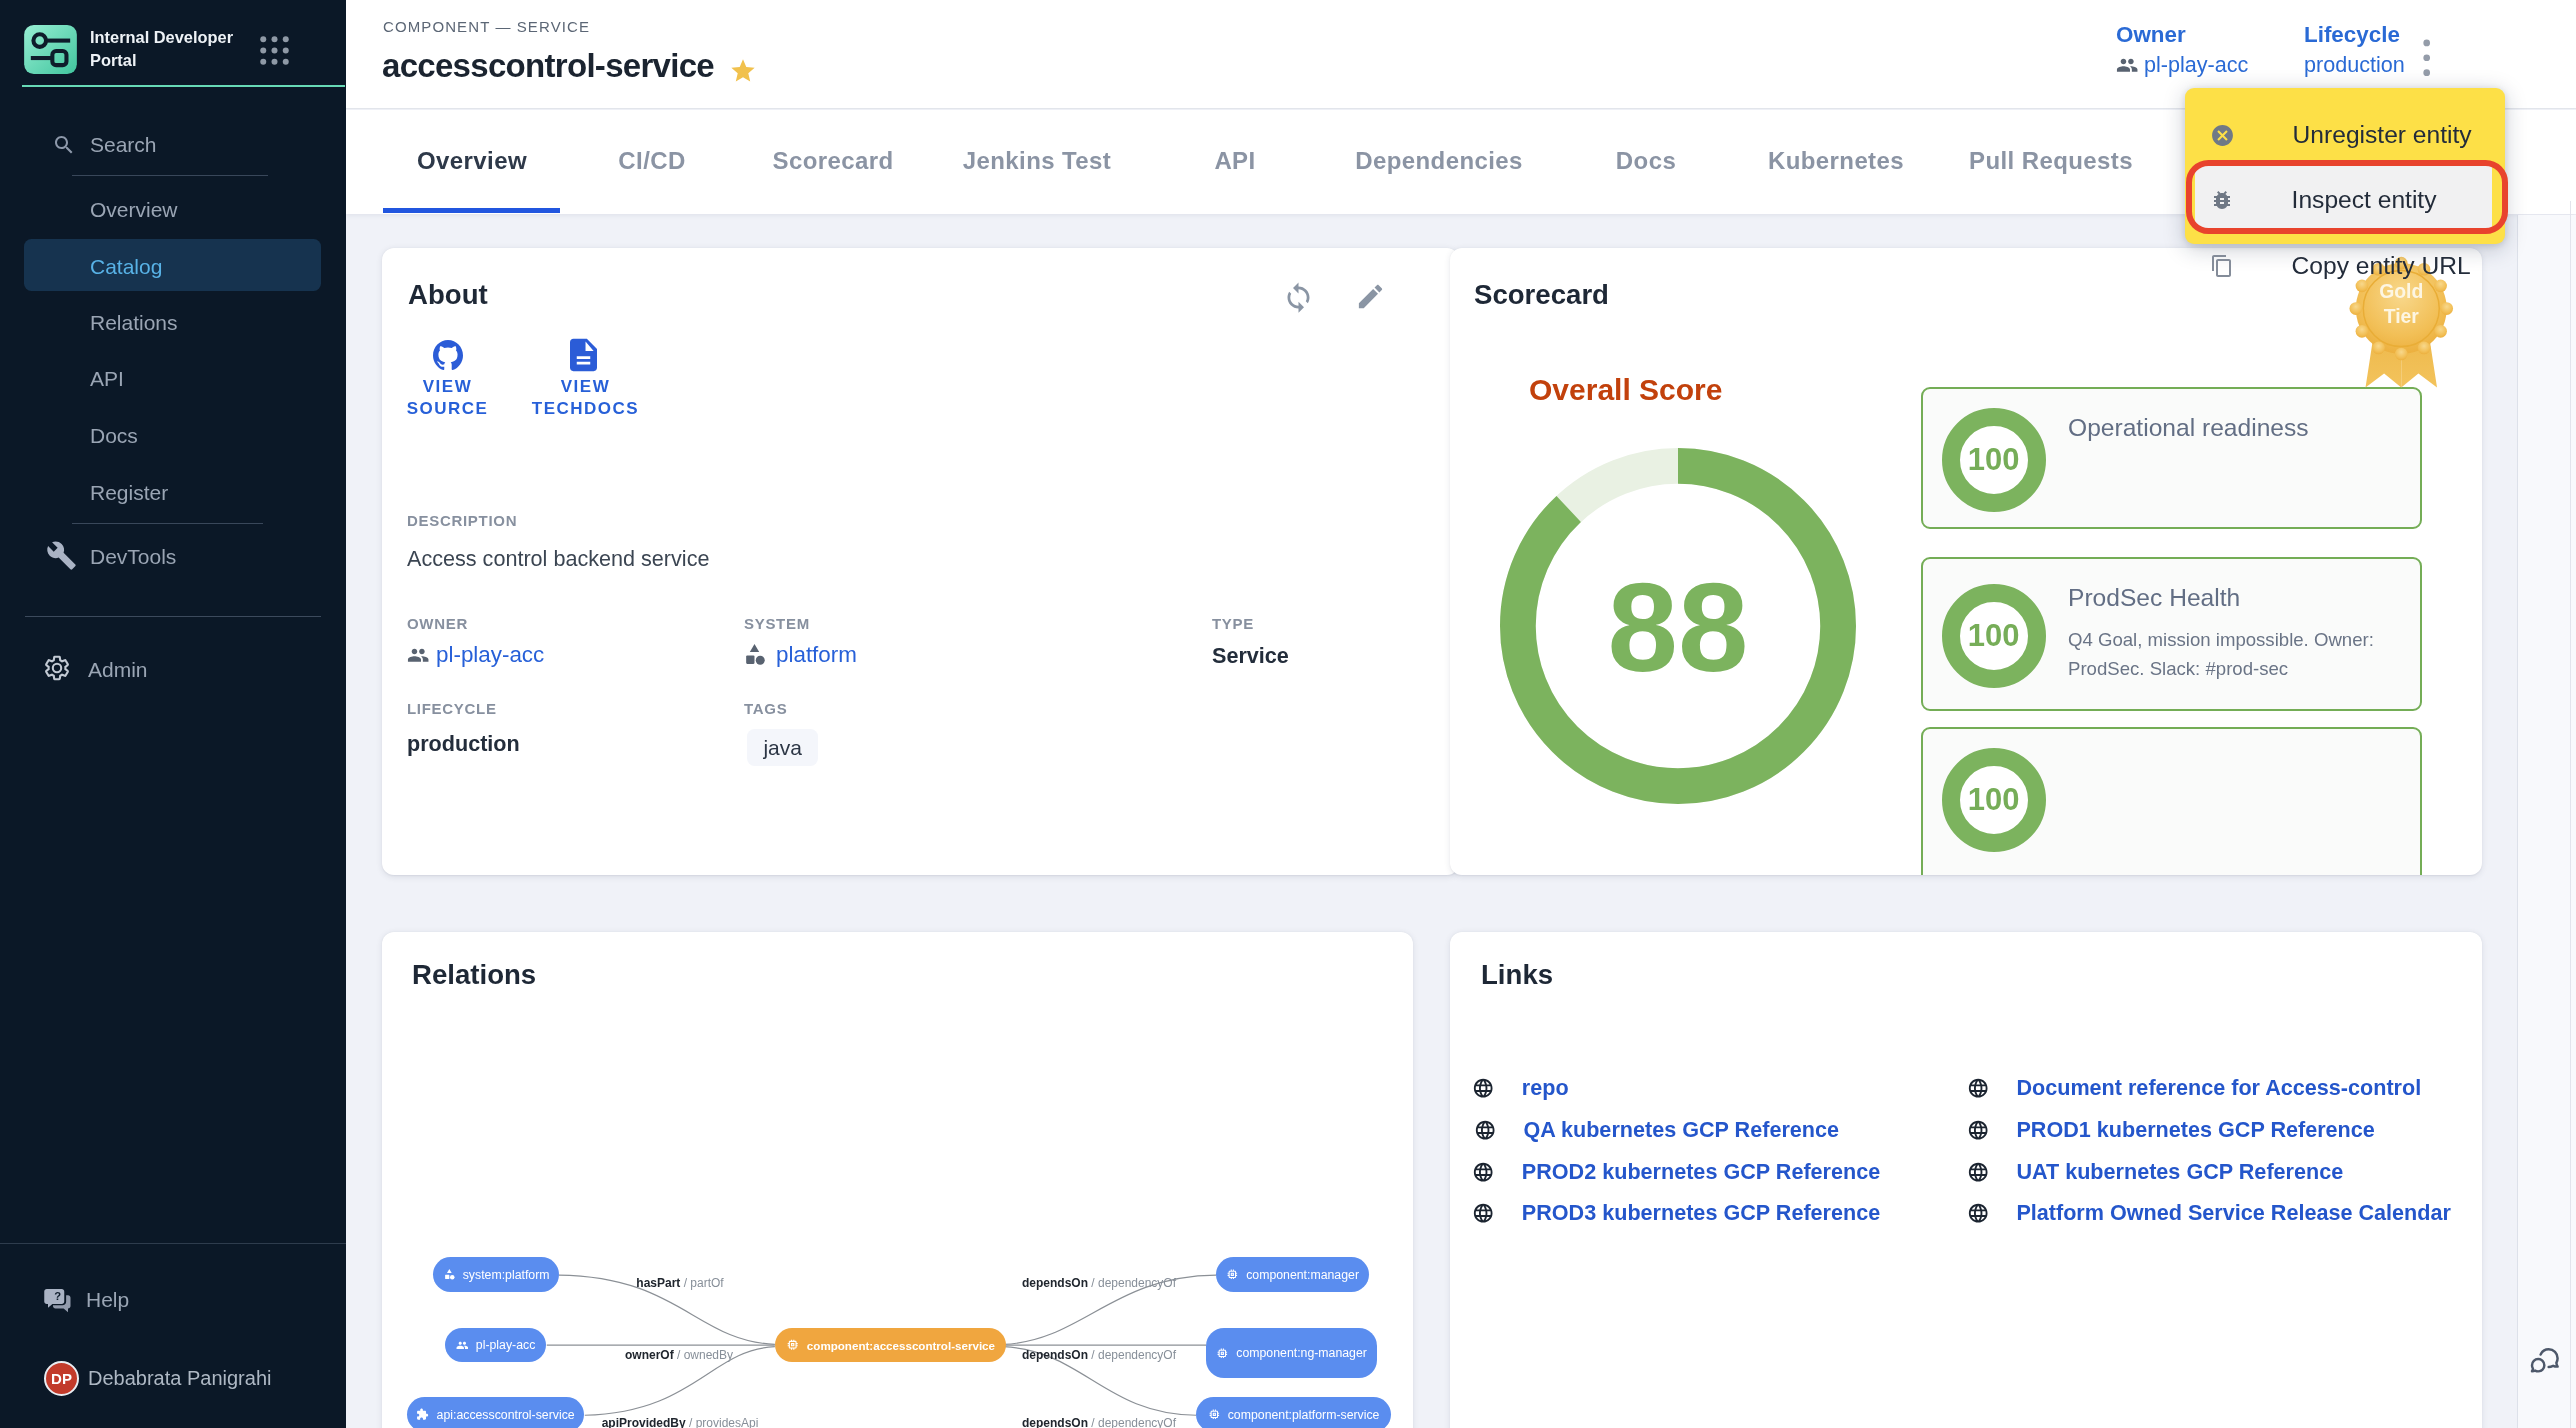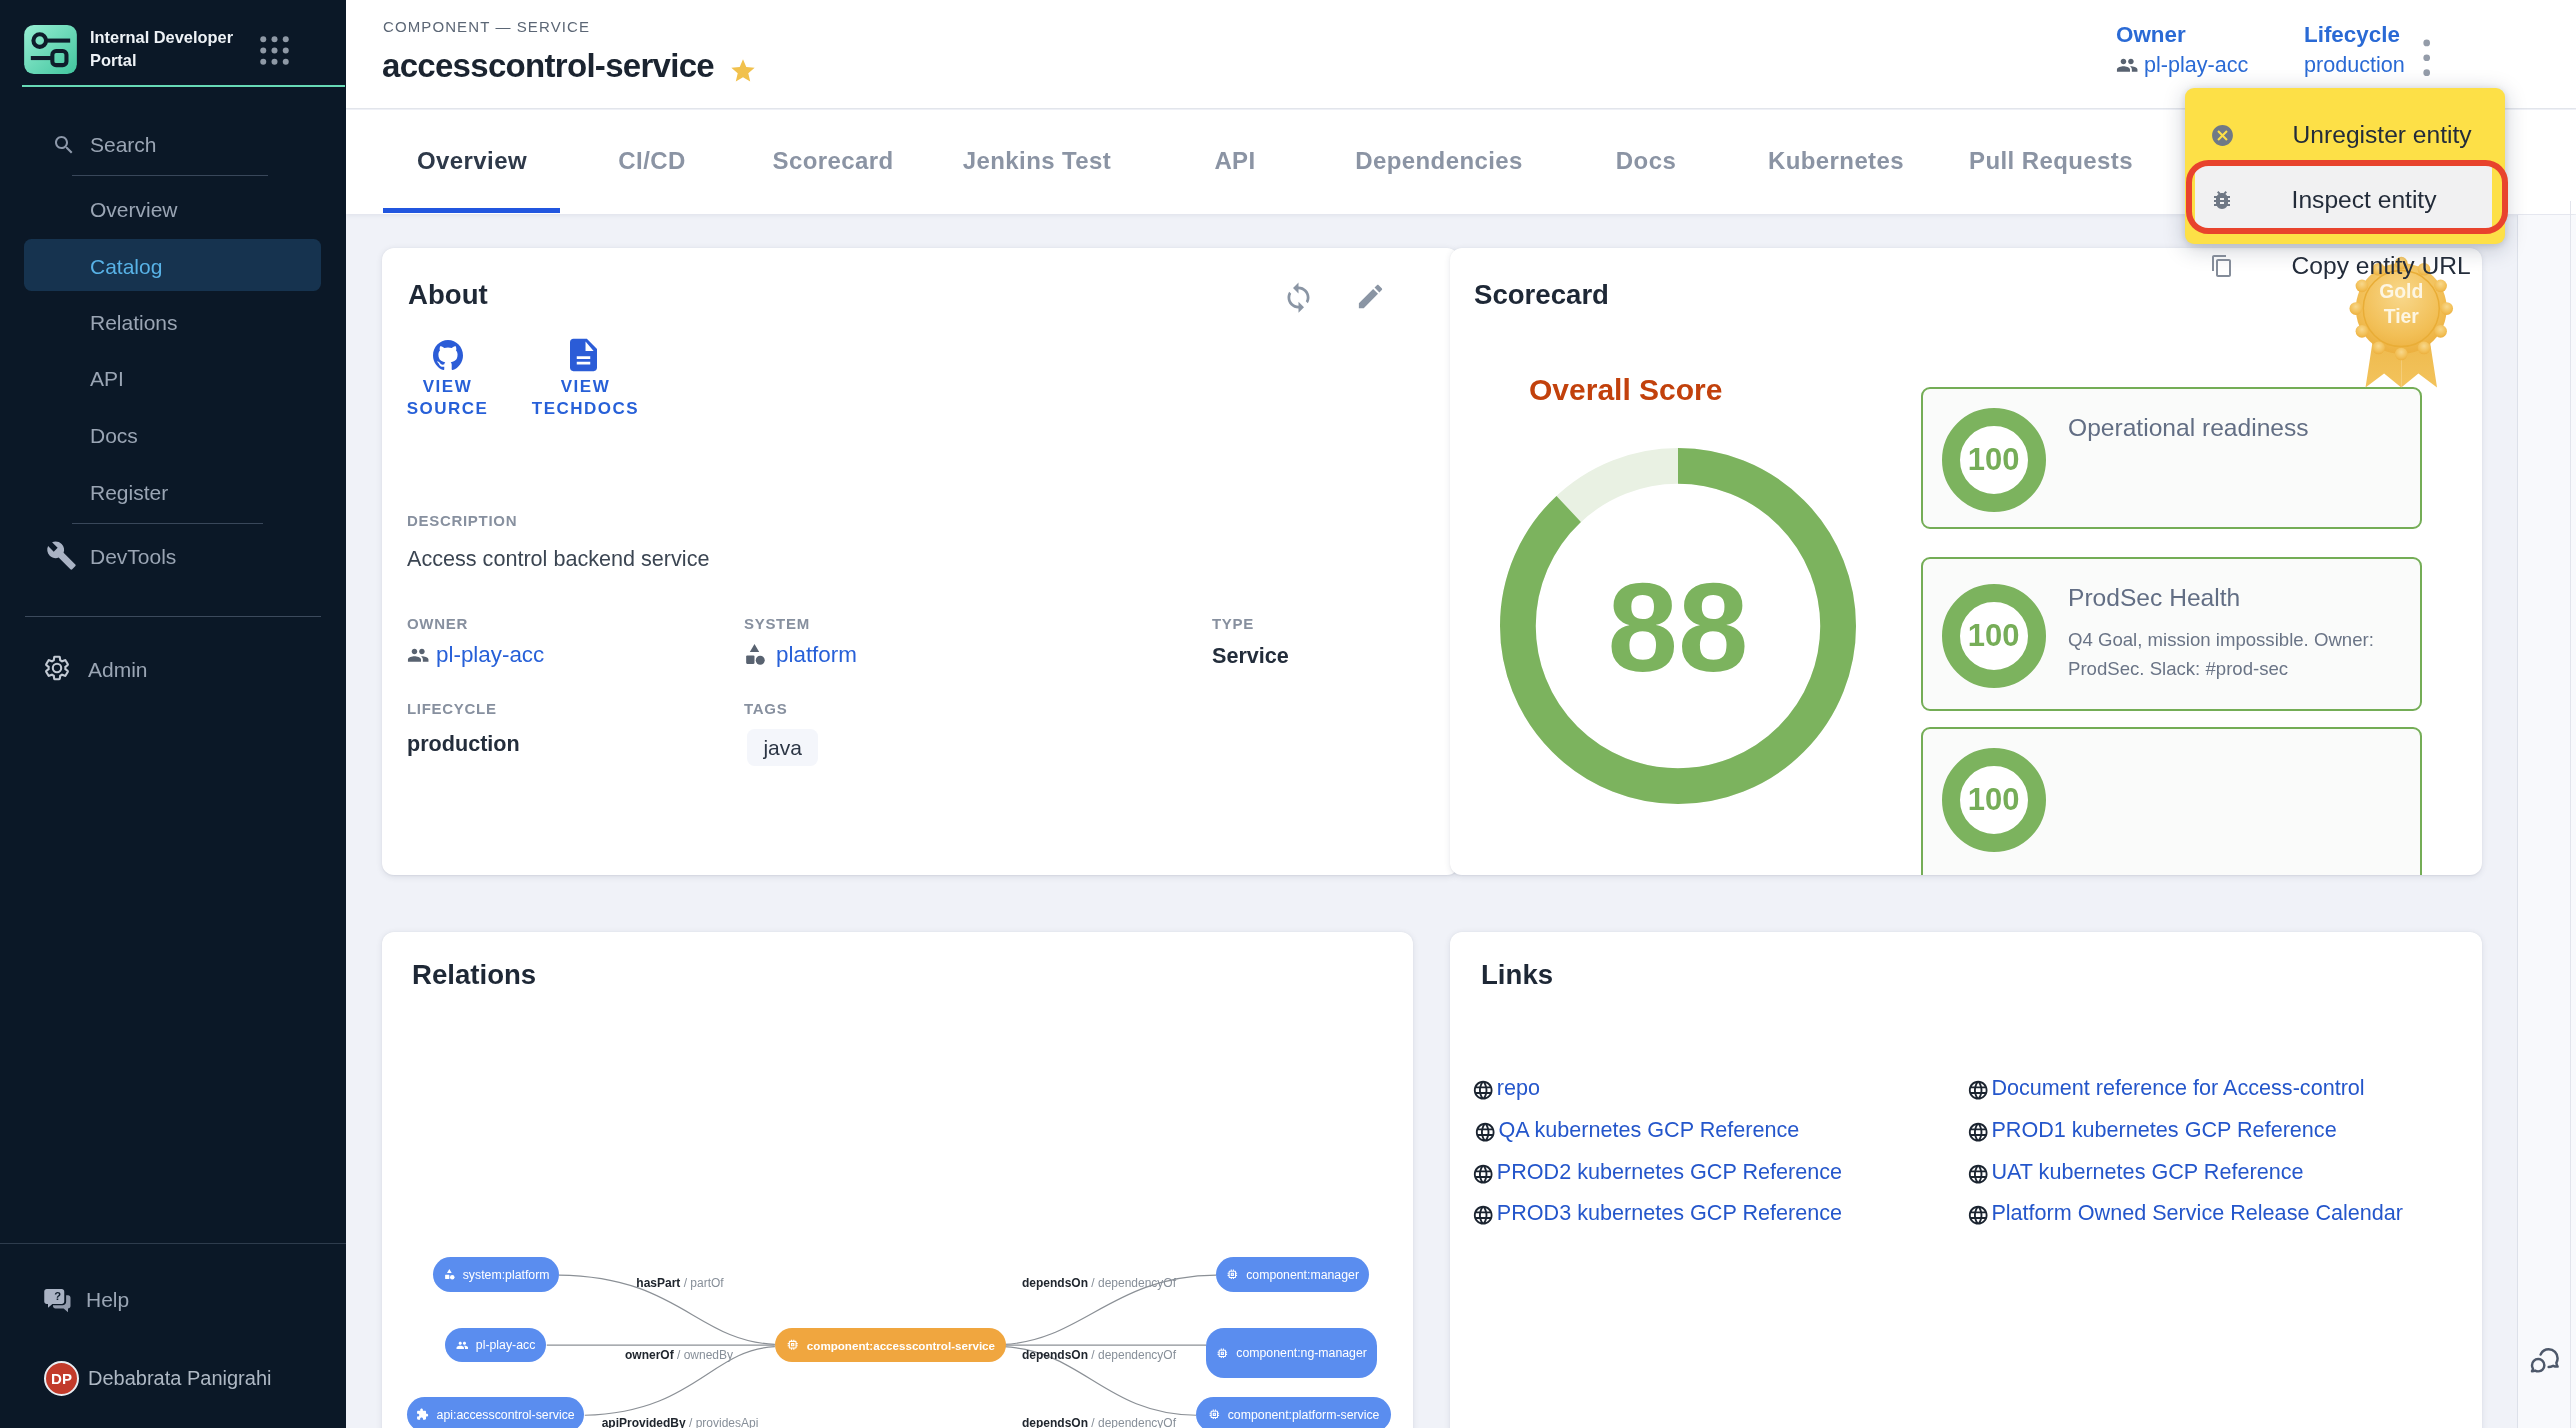--- a/index.html
+++ b/index.html
@@ -24,21 +24,21 @@
 .lbl { position:absolute; font-size:15px; font-weight:bold; letter-spacing:0.7px; color:#87909f; }
 .blue { color:#2760d8; }
 
 
 .mbox { position:absolute; left:471px; width:501px; background:#fafbfa; border:2.2px solid #74ad56; border-radius:9px; }
 .mring { position:absolute; left:18.6px; width:104px; height:104px; border-radius:50%; border:18px solid #7cb35e; background:#fff; display:flex; align-items:center; justify-content:center; font-size:31px; font-weight:bold; color:#76ad58; }
 .mtitle { position:absolute; left:145px; font-size:24.6px; color:#626e84; line-height:34px; }
 .msub { position:absolute; left:145px; font-size:18.6px; color:#6a7486; line-height:29px; }
 
 
-.lrow { position:absolute; display:flex; align-items:flex-end; gap:2px; }
+.lrow { position:absolute; display:flex; align-items:center; gap:27px;font-weight:bold; }
 .lrow span { font-size:21.6px; color:#2456cb; white-space:nowrap; }
 
 
 .gnode { position:absolute; display:flex; align-items:center; justify-content:center; gap:7.5px; background:#5a8def; border-radius:18px; color:#fff; font-size:12.3px; white-space:nowrap; }
 .glabel { position:absolute; transform:translateX(-50%); font-size:12px; color:#20262e; font-weight:bold; white-space:nowrap; }
 .glabel i { font-style:normal; font-weight:normal; color:#878f99; }
 
 
 #menu { position:absolute; left:2185px; top:88px; width:320px; height:156px; background:#fde047; border-radius:9px; box-shadow:0 4.5px 22.4px rgba(20,30,60,.22), 0 1.5px 6px rgba(20,30,60,.12); z-index:40; }
 .mitem { position:absolute; left:24.6px; display:flex; align-items:center; gap:58px; }

